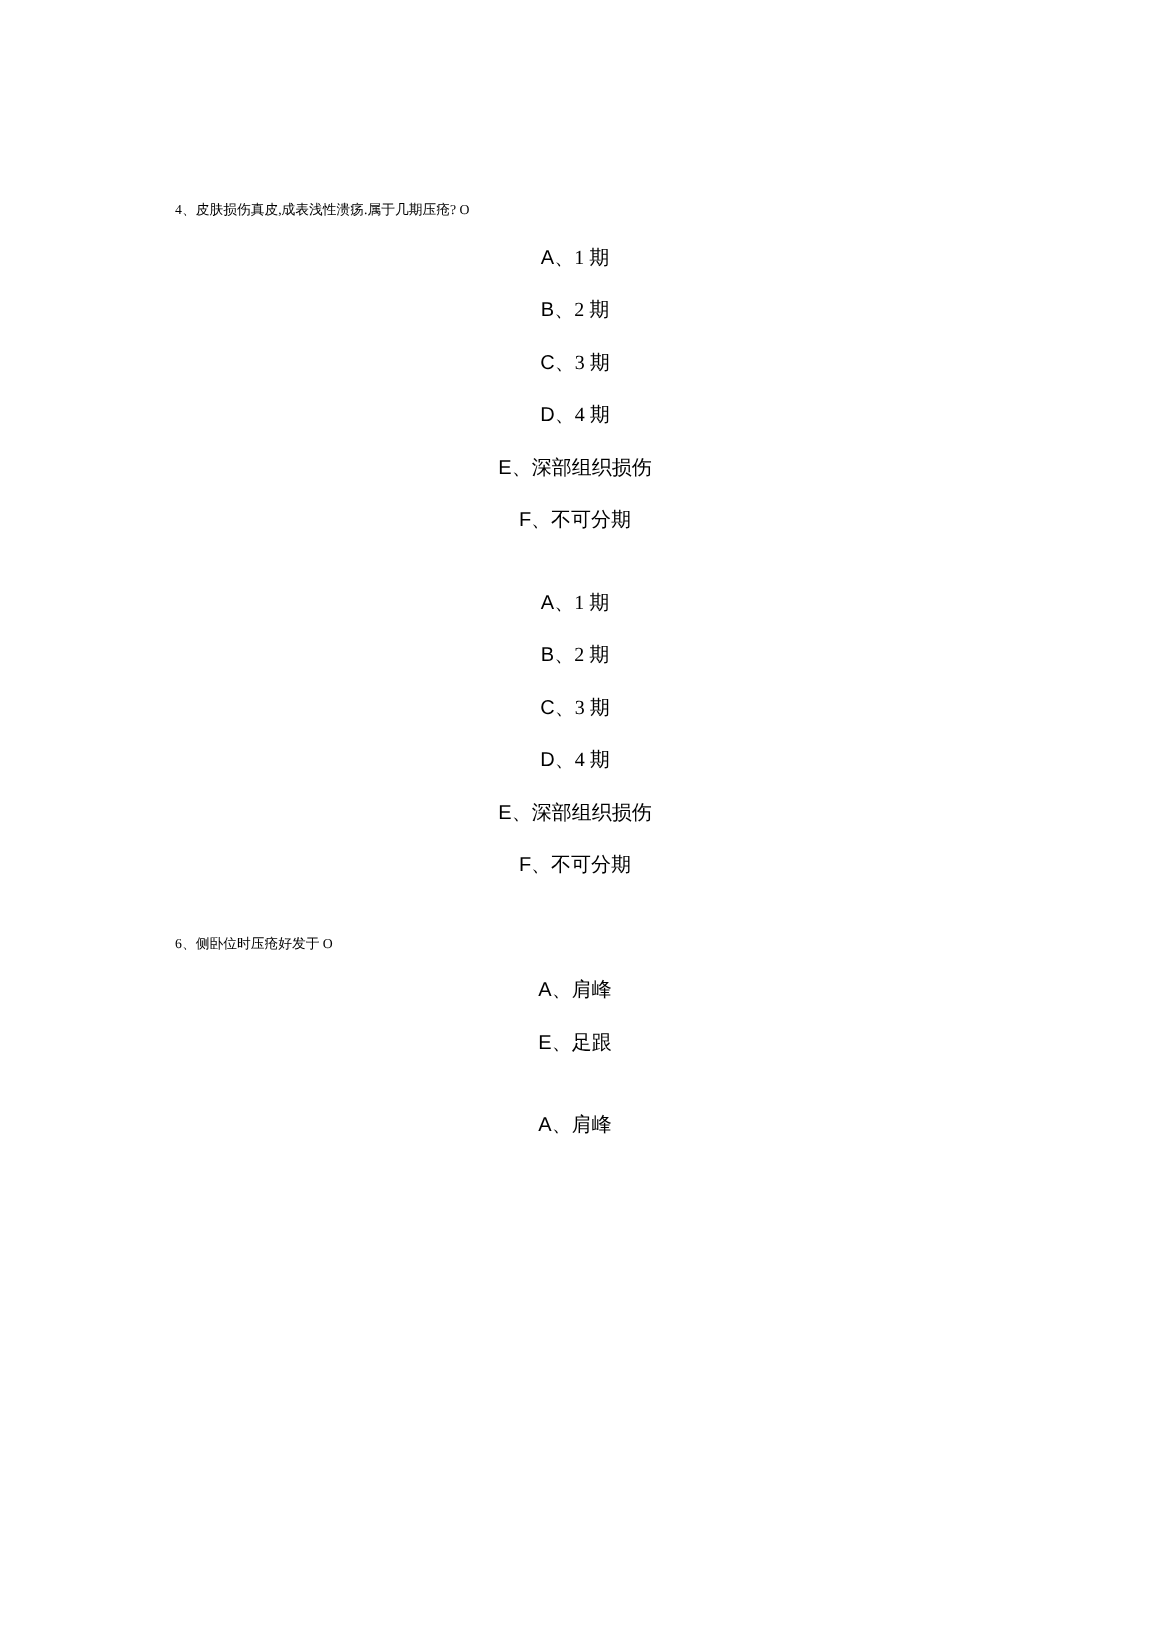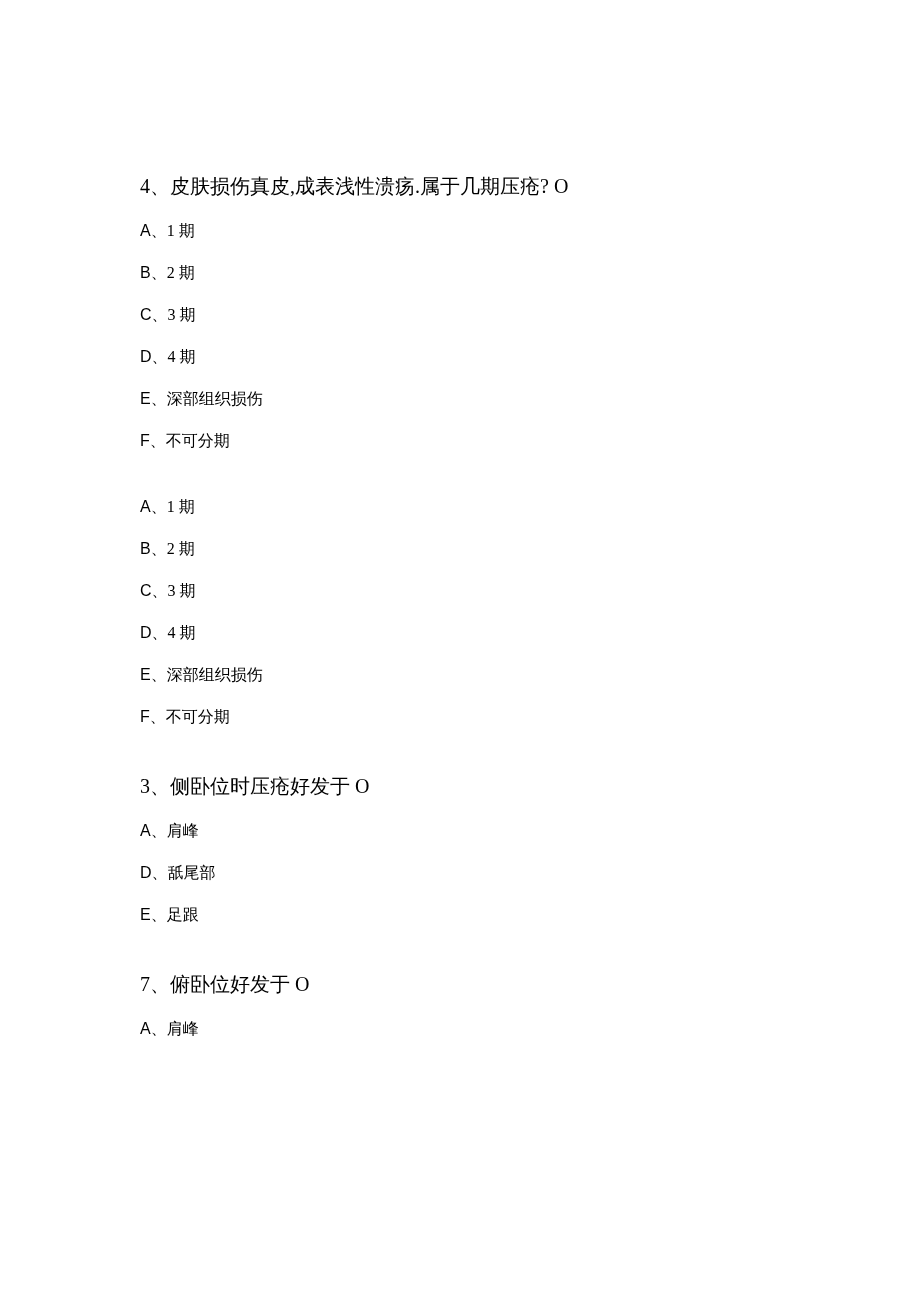--- a/index.html
+++ b/index.html
@@ -12,31 +12,31 @@
       font-family: "Microsoft YaHei", "SimSun", Arial, sans-serif;
       width: 920px;
       height: 1301px;
       padding: 160px 140px 0 140px;
       color: #000000;
     }
     .question-block {
       margin-bottom: 42px;
     }
     .question-text {
-      font-size: 20px;
+      font-size: 11px;
       line-height: 1.5;
       margin-bottom: 18px;
       font-family: "SimSun", serif;
-      margin-top: 11px;
     }
     .option {
       font-size: 16px;
       line-height: 1.5;
       margin-bottom: 18px;
       font-family: Arial, "SimSun", sans-serif;
+      text-align: center;
     }
     .option .letter {
       font-family: Arial, sans-serif;
     }
     .option .sep {
       font-family: "SimSun", serif;
     }
     .option .text {
       font-family: "SimSun", serif;
     }
@@ -56,22 +56,20 @@
     </div>
     <div class="question-block">
       <div class="option"><span class="letter">A</span><span class="sep">、</span><span class="text">1 期</span></div>
       <div class="option"><span class="letter">B</span><span class="sep">、</span><span class="text">2 期</span></div>
       <div class="option"><span class="letter">C</span><span class="sep">、</span><span class="text">3 期</span></div>
       <div class="option"><span class="letter">D</span><span class="sep">、</span><span class="text">4 期</span></div>
       <div class="option"><span class="letter">E</span><span class="sep">、</span><span class="text">深部组织损伤</span></div>
       <div class="option"><span class="letter">F</span><span class="sep">、</span><span class="text">不可分期</span></div>
     </div>
     <div class="question-block">
-      <div class="question-text">3、侧卧位时压疮好发于 O</div>
+      <div class="question-text">6、侧卧位时压疮好发于 O</div>
       <div class="option"><span class="letter">A</span><span class="sep">、</span><span class="text">肩峰</span></div>
-      <div class="option"><span class="letter">D</span><span class="sep">、</span><span class="text">舐尾部</span></div>
       <div class="option"><span class="letter">E</span><span class="sep">、</span><span class="text">足跟</span></div>
     </div>
     <div class="question-block">
-      <div class="question-text">7、俯卧位好发于 O</div>
       <div class="option"><span class="letter">A</span><span class="sep">、</span><span class="text">肩峰</span></div>
     </div>
   </div>
 
 </body></html>

